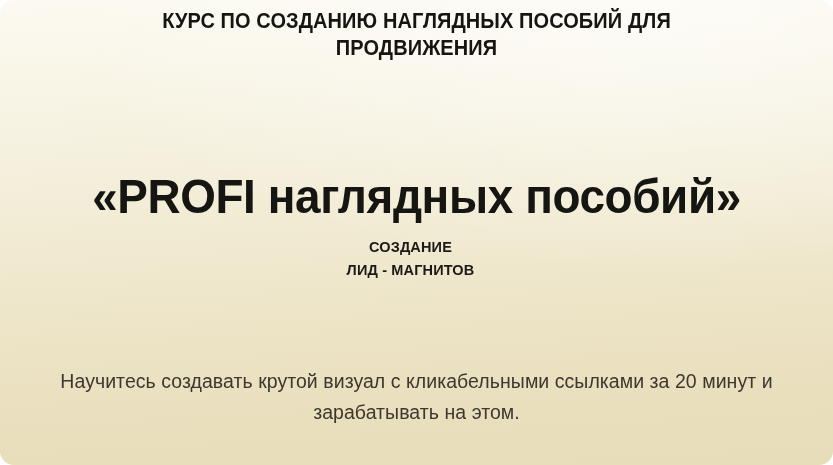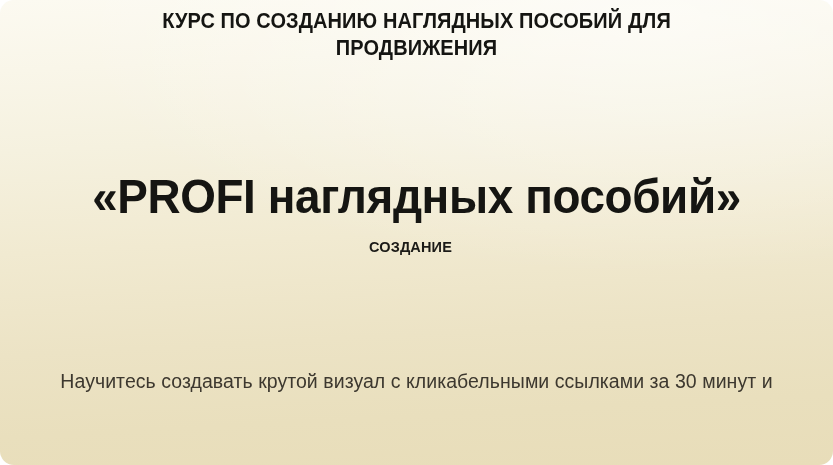--- a/index.html
+++ b/index.html
@@ -113,19 +113,21 @@
 
   <div class="top-heading">
     <span class="line">КУРС ПО СОЗДАНИЮ НАГЛЯДНЫХ ПОСОБИЙ ДЛЯ</span>
     <span class="line">ПРОДВИЖЕНИЯ</span>
   </div>
 
   <div class="headline">«PROFI наглядных пособий»</div>
 
   <div class="subblock">
     <span class="line">СОЗДАНИЕ</span>
+    <span class="line">ЛИД - МАГНИТОВ</span>
   </div>
 
   <div class="body-text">
-    <span class="line">Научитесь создавать крутой визуал с кликабельными ссылками за 30 минут и</span>
+    <span class="line">Научитесь создавать крутой визуал с кликабельными ссылками за 20 минут и</span>
+    <span class="line">зарабатывать на этом.</span>
   </div>
 
 </div>
 
 </body></html>

